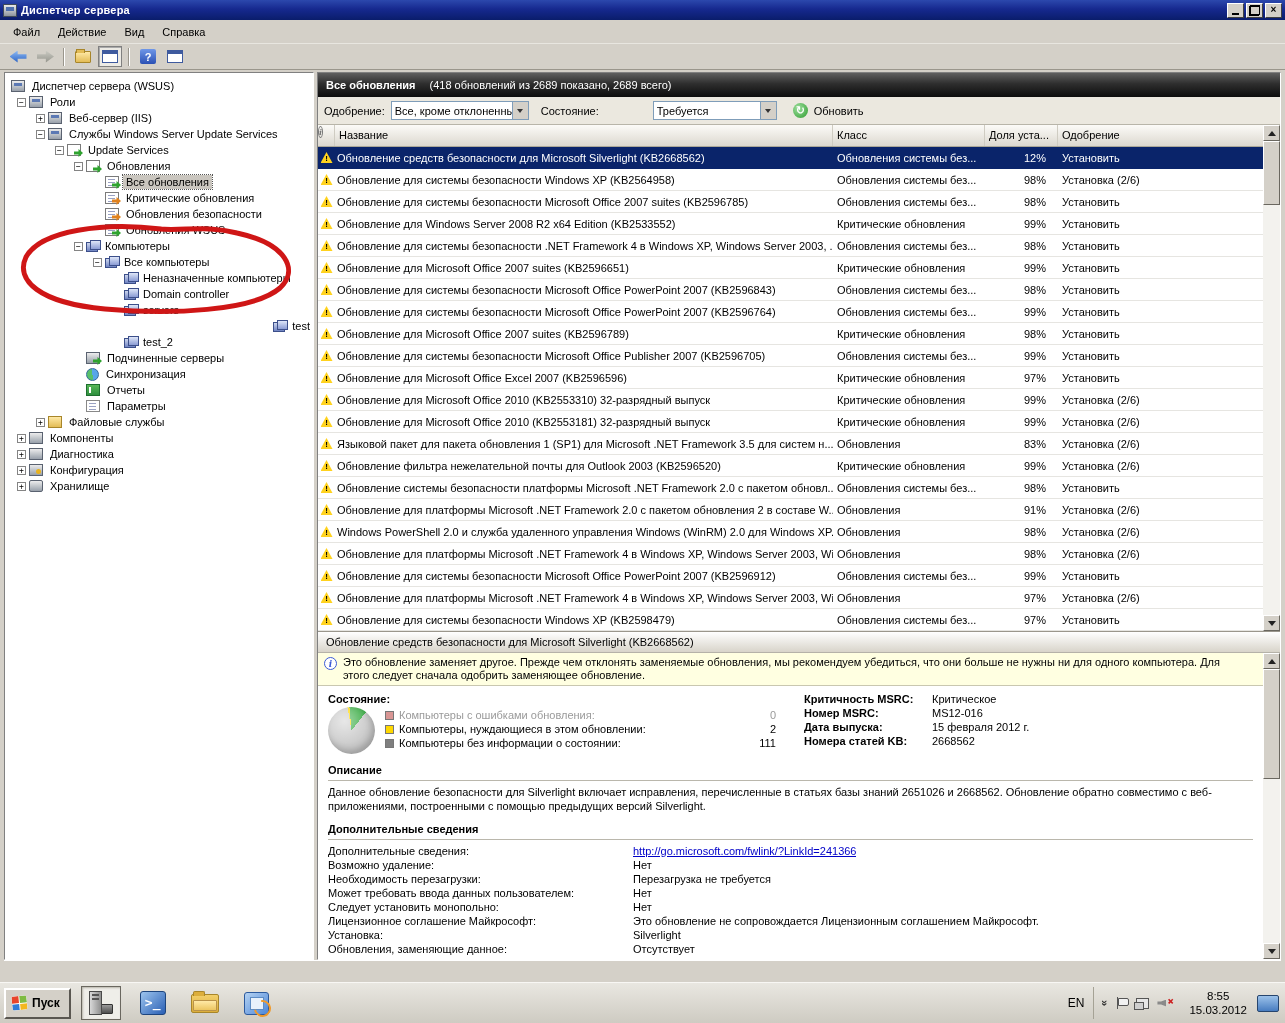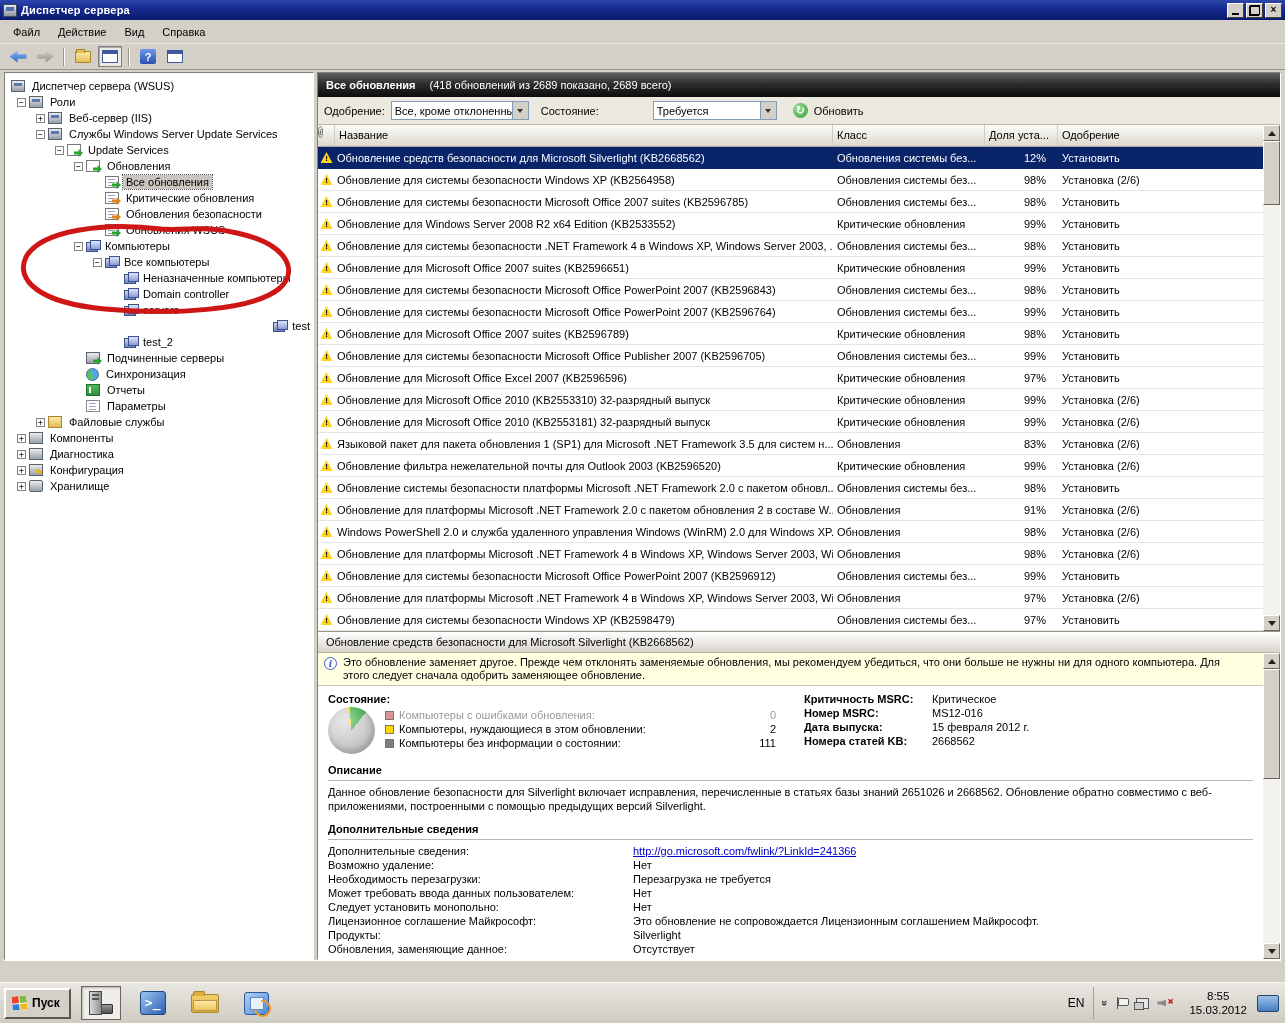--- a/index.html
+++ b/index.html
@@ -670,21 +670,21 @@
               </div>
               <div class="frow">
                 <span class="flabel">Следует установить монопольно:</span>
                 <span class="fval">Нет</span>
               </div>
               <div class="frow">
                 <span class="flabel">Лицензионное соглашение Майкрософт:</span>
                 <span class="fval">Это обновление не сопровождается Лицензионным соглашением Майкрософт.</span>
               </div>
               <div class="frow">
-                <span class="flabel">Продукты:</span>
+                <span class="flabel">Установка:</span>
                 <span class="fval">Silverlight</span>
               </div>
               <div class="frow">
                 <span class="flabel">Обновления, заменяющие данное:</span>
                 <span class="fval">Отсутствует</span>
               </div>
             </div>
         </div>
         <div class="dscroll">
           <span class="sb-btn">

